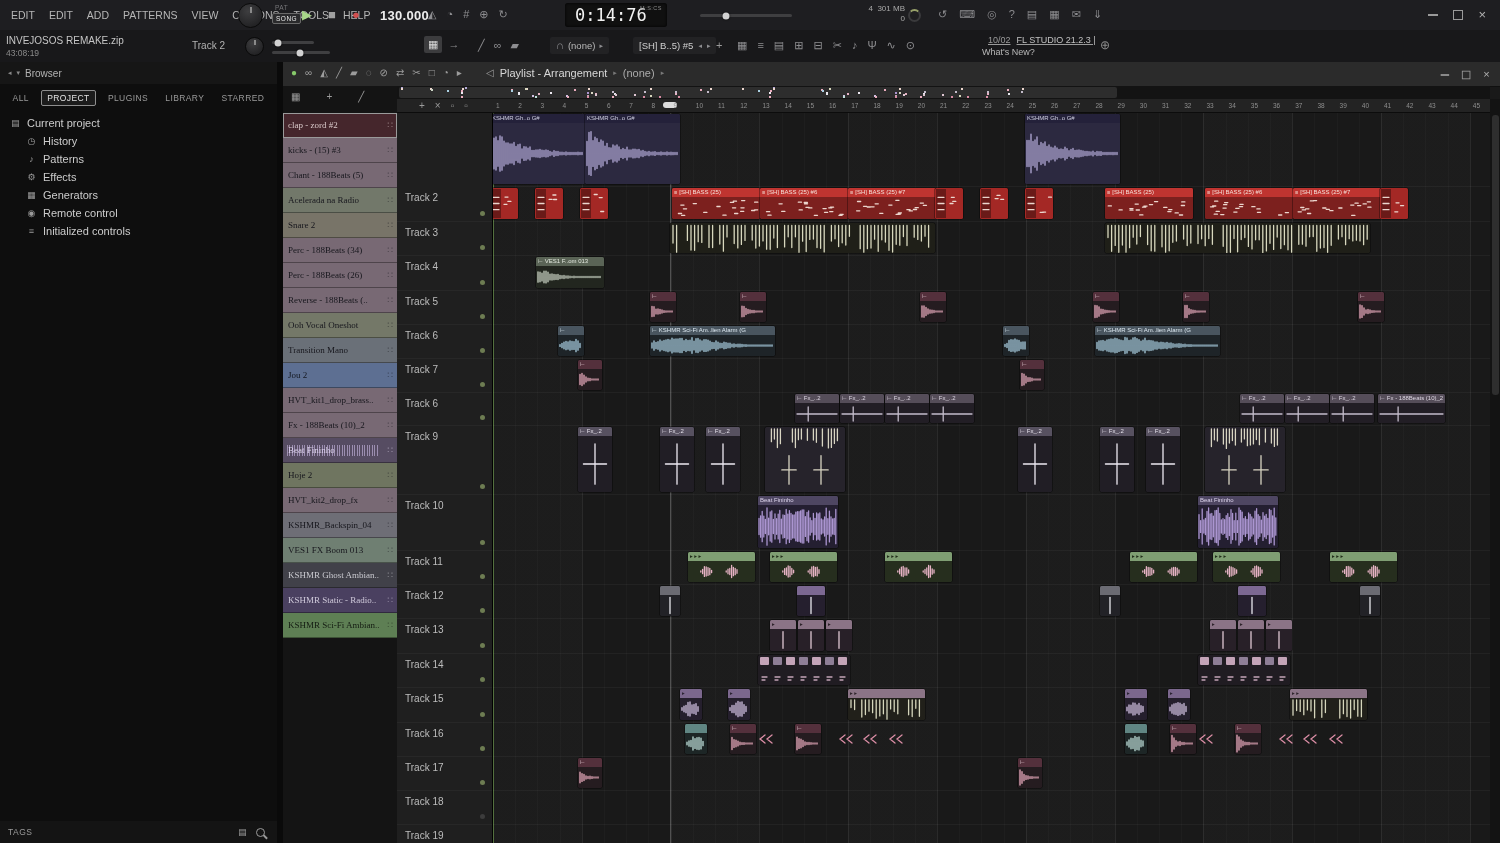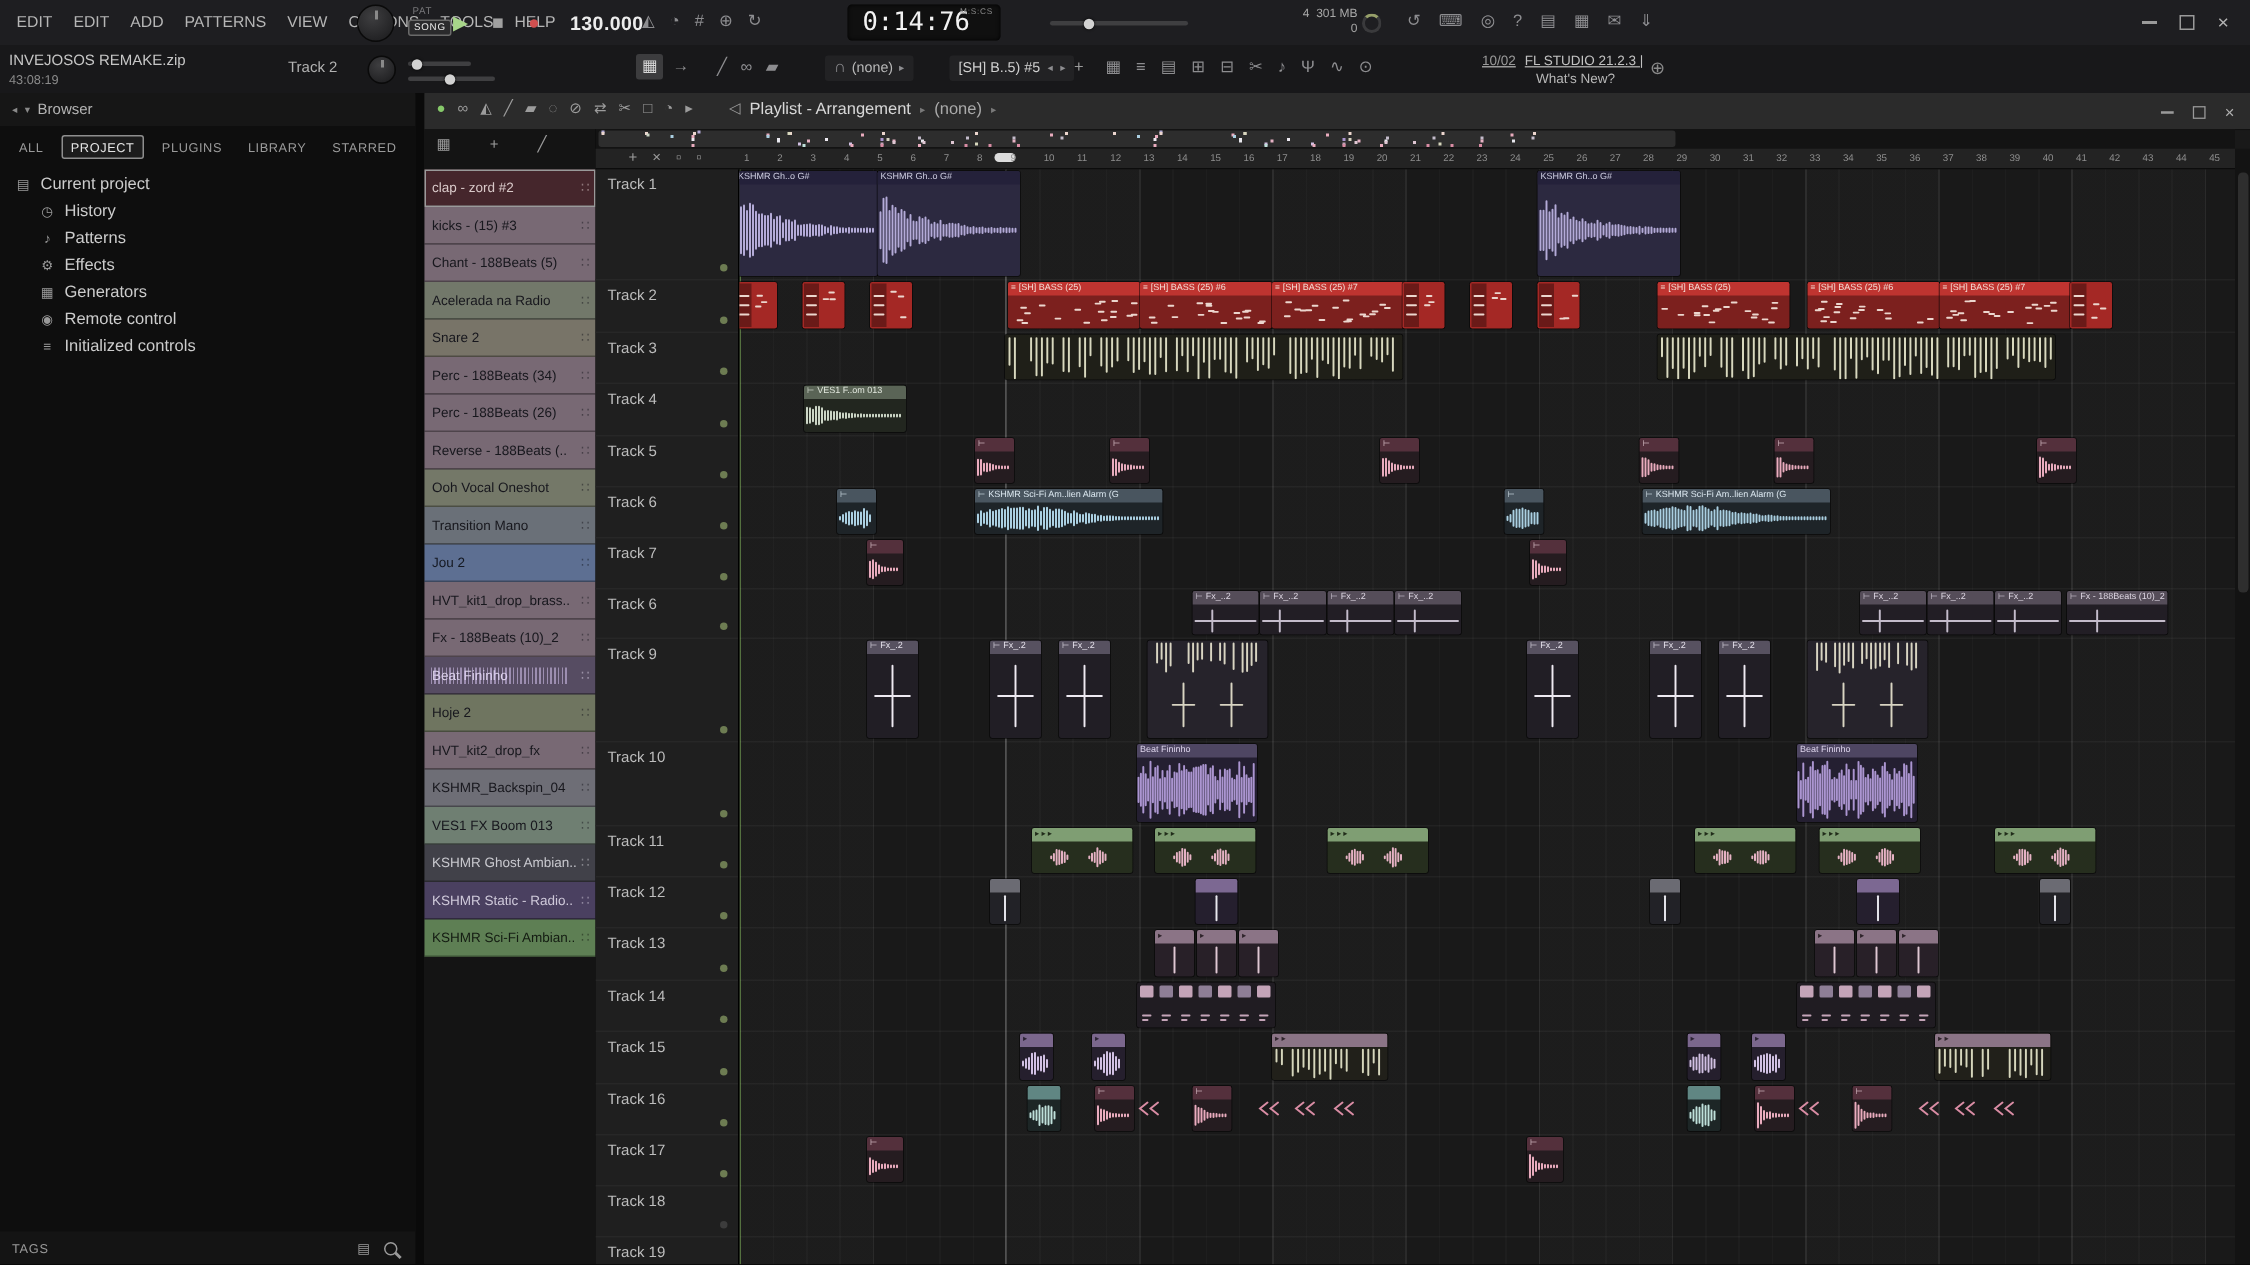--- a/index.html
+++ b/index.html
@@ -41,21 +41,21 @@
   #trackindic{position:absolute;left:192px;top:10px;font-size:10px;color:#b2b2b2;}
   #ibknob{position:absolute;left:245px;top:7px;width:17px;height:17px;}
   #ib-icons-a{position:absolute;left:424px;top:6px;gap:6px;}
   #ib-icons-b{position:absolute;left:478px;top:10px;gap:9px;}
   #none-select{position:absolute;left:550px;top:7px;height:17px;background:#222224;border-radius:2px;display:flex;align-items:center;gap:4px;padding:0 6px;font-size:9.5px;color:#b8b8b8;}
   #pattern-select{position:absolute;left:633px;top:7px;height:17px;background:#222224;border-radius:2px;display:flex;align-items:center;gap:5px;padding:0 6px;font-size:9.5px;color:#cfcfcf;}
   #plusbtn{position:absolute;left:716px;top:9px;font-size:11px;color:#9a9a9a;}
   #ib-icons-c{position:absolute;left:737px;top:10px;gap:10px;}
   #datever{position:absolute;left:988px;top:5px;font-size:9px;color:#9a9a9a;text-decoration:underline;}
   #datever b{color:#c2c2c2;font-weight:normal;margin-left:6px;}
-  #whatsnew{position:absolute;left:1024px;top:17px;font-size:9px;color:#b8b8b8;}
+  #whatsnew{position:absolute;left:982px;top:17px;font-size:9px;color:#b8b8b8;}
   #globe{position:absolute;left:1100px;top:8px;font-size:12px;color:#8a8a8a;}
   
   #browserwin{position:absolute;left:0;top:62px;width:277px;height:781px;background:#0e0e0e;}
   #browser-header{position:absolute;left:0;top:0;width:277px;height:22px;background:#161616;display:flex;align-items:center;gap:5px;padding-left:8px;box-sizing:border-box;}
   #browser-header .arr{font-size:7px;color:#8a8a8a;}
   #browser-title{font-size:10px;color:#b4b4b4;}
   #browser-tabs{position:absolute;left:0;top:24px;width:277px;height:24px;display:flex;align-items:center;justify-content:space-around;padding:0 4px;box-sizing:border-box;}
   .btab{font-size:8.5px;color:#9a9a9a;letter-spacing:.4px;padding:2px 5px;}
   .btab.active{border:1px solid #8e8e8e;border-radius:2px;color:#e4e4e4;background:#1c1c1c;}
   #browser-tree{position:absolute;left:0;top:52px;width:277px;}
@@ -73,21 +73,21 @@
   #pl-icons{position:absolute;left:8px;top:6px;gap:8px;}
   .plicon{font-size:10px;color:#9c9c9c;line-height:1;}
   #pl-title{position:absolute;left:203px;top:5px;display:flex;align-items:center;gap:6px;}
   #pl-title .sep{font-size:7px;color:#7a7a7a;}
   #pl-title-main{font-size:11px;color:#d8d8d8;}
   #pl-title-sub{font-size:11px;color:#aaaaaa;}
   #pl-winctl{right:10px;top:8px;transform:scale(.85);transform-origin:right center;}
   
   #picker{position:absolute;left:0;top:24px;width:114px;height:757px;background:#141414;border-right:1px solid #000;}
   #picker-icons{position:absolute;left:8px;top:6px;gap:26px;}
-  #picker-rows{position:absolute;left:0;top:27px;width:114px;}
+  #picker-rows{position:absolute;left:0;top:27px;width:114px;font-family:Liberation Serif, serif;}
   .prow{position:relative;height:25px;box-sizing:border-box;border-bottom:1px solid rgba(0,0,0,0.35);display:flex;align-items:center;}
   .prow.sel{outline:1px solid #9a9a9a;outline-offset:-1px;}
   .plabel{font-size:9px;margin-left:5px;flex:1;white-space:nowrap;overflow:hidden;}
   .picon{font-size:9px;opacity:.5;margin-right:4px;}
   .pwave{position:absolute;left:4px;right:18px;top:7px;height:11px;background:repeating-linear-gradient(90deg,rgba(214,196,240,.55) 0 1px,transparent 1px 2.5px);}
   
   #mainarea{position:absolute;left:114px;top:24px;width:1103px;height:757px;}
   #overview{position:absolute;left:0;top:0;width:1093px;height:13px;background:#131313;border-bottom:1px solid #060606;}
   #ov-thumb{position:absolute;left:2px;top:1px;width:718px;height:11px;background:#2d2d2d;border-radius:2px;}
   #overview-marks i{position:absolute;width:2px;height:2px;display:block;}
@@ -550,24 +550,20 @@
             <span class="rnum" style="left: 846.6px;">39</span>
             <span class="rnum" style="left: 868.8px;">40</span>
             <span class="rnum" style="left: 891px;">41</span>
             <span class="rnum" style="left: 913.2px;">42</span>
             <span class="rnum" style="left: 935.4px;">43</span>
             <span class="rnum" style="left: 957.6px;">44</span>
             <span class="rnum" style="left: 979.8px;">45</span>
           </div>
       </div>
       <div id="track-headers">
-          <div class="thdr" style="top: 0px; height: 74px;">
-            <span class="tname">Track 1</span>
-            <span class="led" style="background: rgb(109, 124, 82);"></span>
-          </div>
           <div class="thdr" style="top: 74px; height: 35px;">
             <span class="tname">Track 2</span>
             <span class="led" style="background: rgb(109, 124, 82);"></span>
           </div>
           <div class="thdr" style="top: 109px; height: 34px;">
             <span class="tname">Track 3</span>
             <span class="led" style="background: rgb(109, 124, 82);"></span>
           </div>
           <div class="thdr" style="top: 143px; height: 35px;">
             <span class="tname">Track 4</span>

